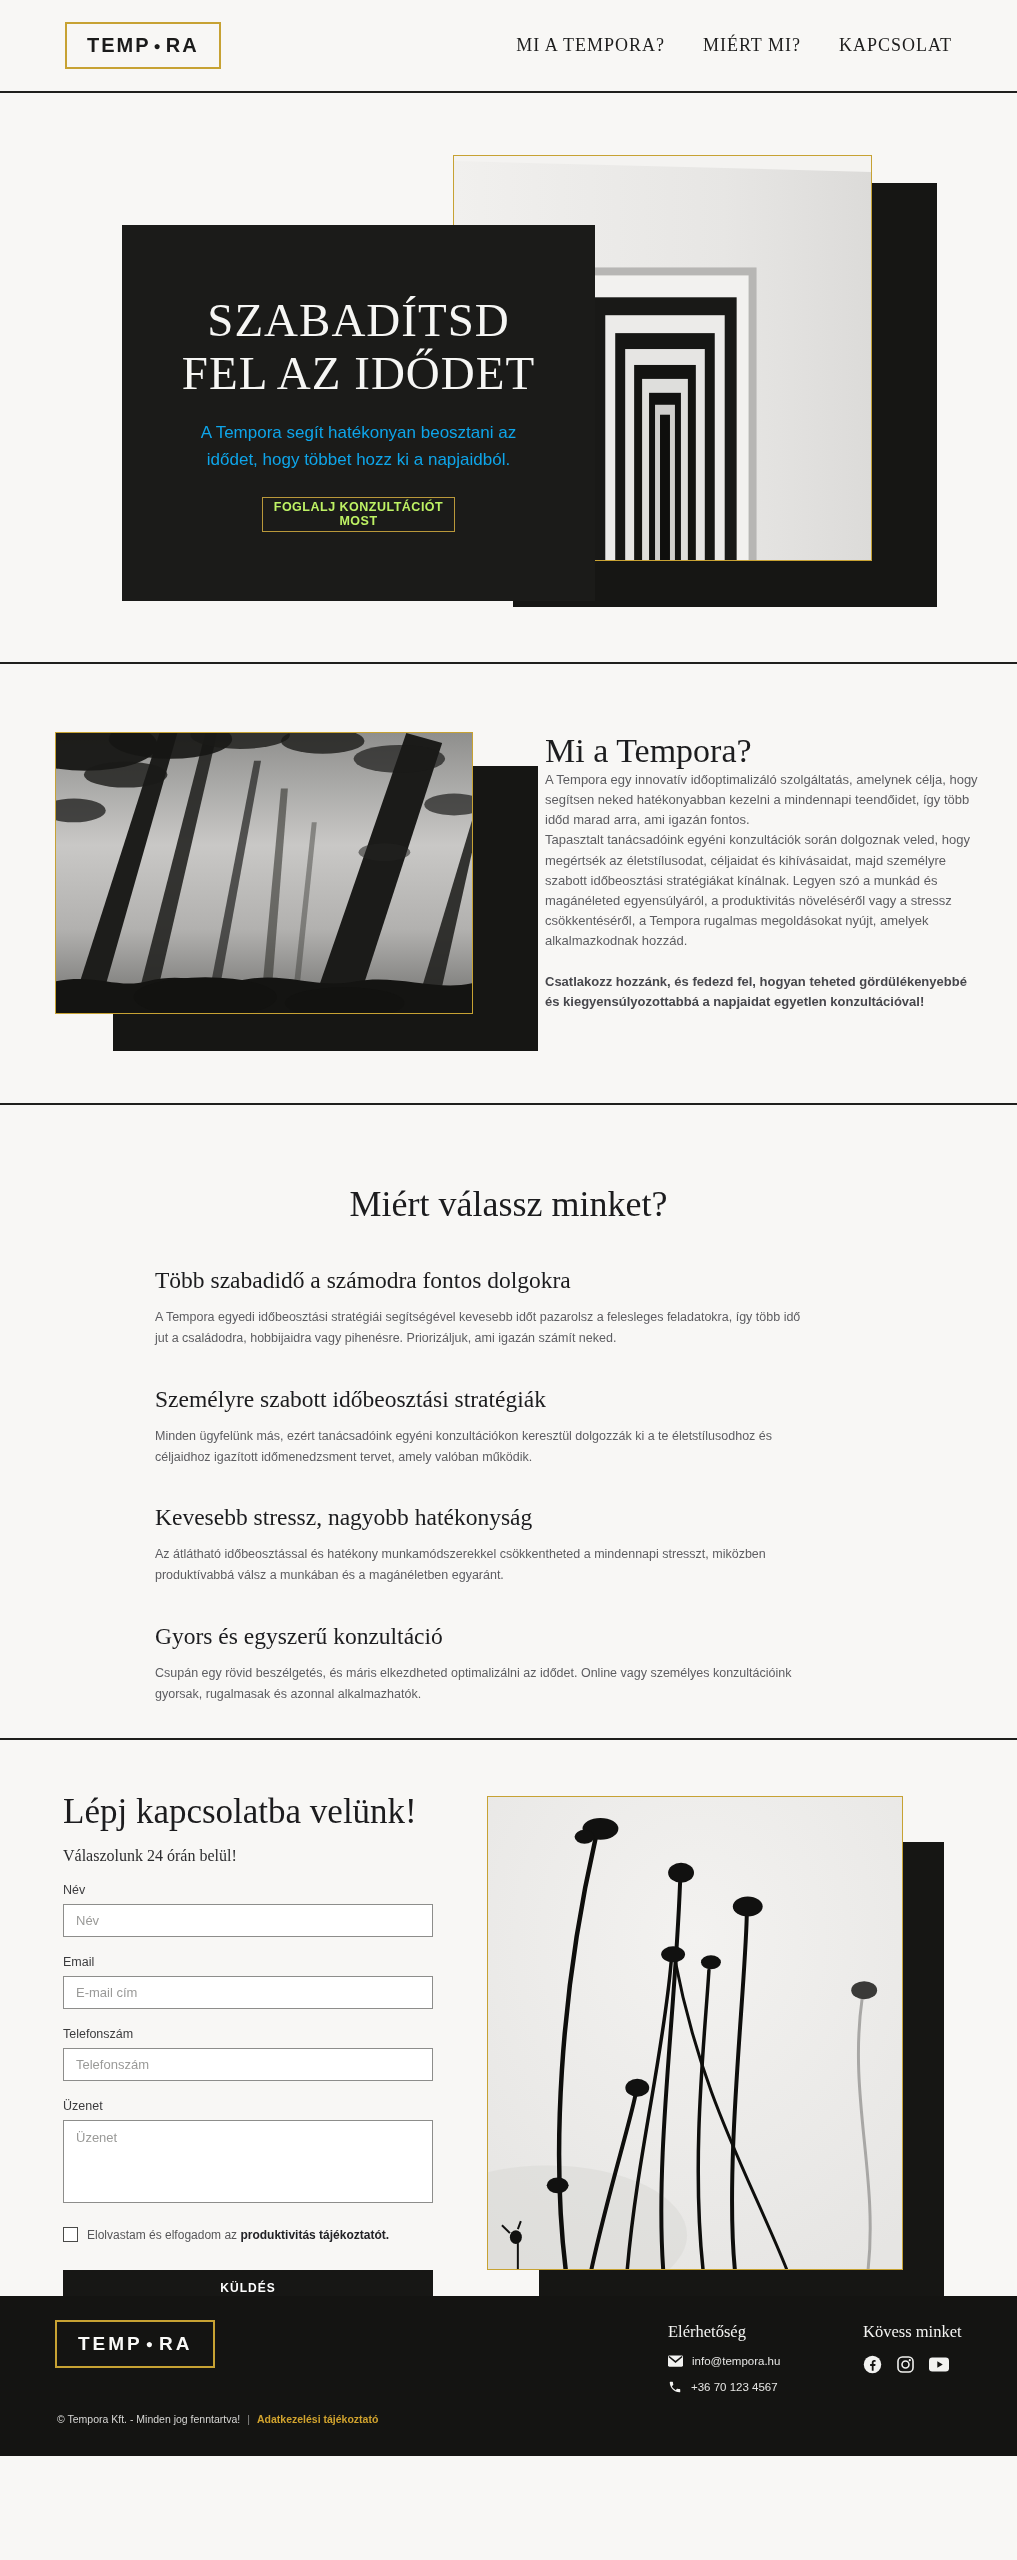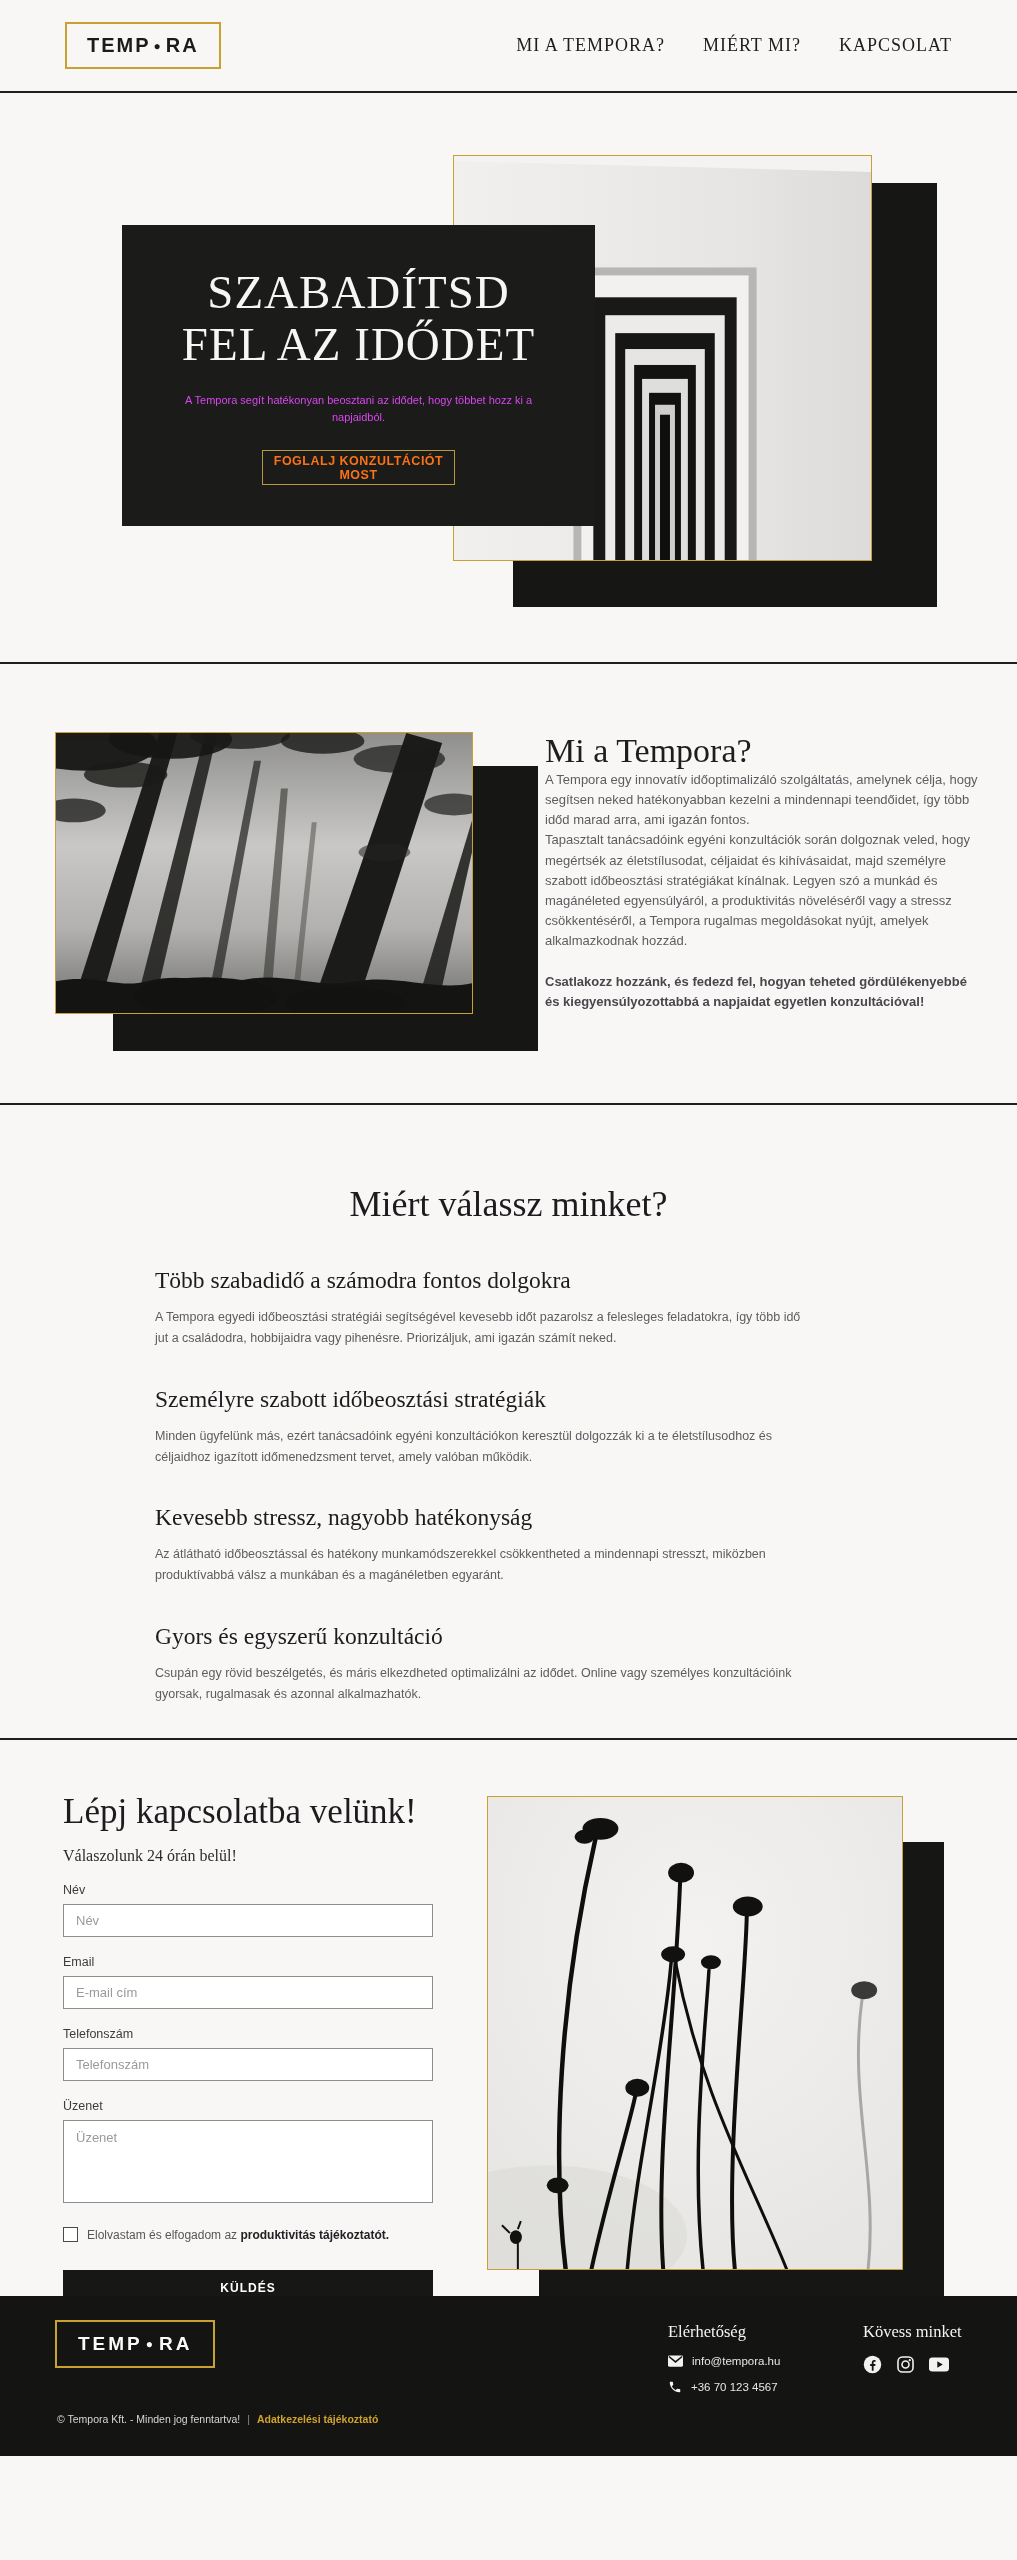--- a/index.html
+++ b/index.html
@@ -37,34 +37,34 @@
 
   
   section.hero { position:relative; height:571px; border-bottom:2px solid #1f1f1d; overflow:hidden; }
   .hero-black-rect { position:absolute; left:513px; top:90px; width:424px; height:424px; background:#161614; }
   .hero-photo {
     position:absolute; left:453px; top:62px; width:419px; height:406px;
     border:1px solid #C7A233; background:#e8e7e5;
   }
   .hero-photo svg, .about-photo svg, .contact-photo svg { display:block; width:100%; height:100%; }
   .hero-card {
-    position:absolute; left:122px; top:132px; width:473px; height:301px;
+    position:absolute; left:122px; top:132px; width:473px; height:376px;
     background:#1B1B19;
     display:flex; flex-direction:column; align-items:center; justify-content:center;
     text-align:center;
   }
   .hero-title {
     font-family:"Liberation Serif", serif; font-weight:normal;
     font-size:47px; line-height:1.12; letter-spacing:1px; color:#f6f6f4;
   }
-  .hero-sub { margin-top:21px; width:354px; font-size:11px; line-height:1.55; color:#d946ef; }
+  .hero-sub { margin-top:21px; width:354px; font-size:17px; line-height:1.55; color:#0ea5e9; }
   .hero-cta {
     margin-top:24px; width:193px; height:35px;
     background:transparent; border:1px solid #b9983a;
-    color:#f97316; font-weight:bold; font-size:12.5px; letter-spacing:0.5px;
+    color:#bef264; font-weight:bold; font-size:12.5px; letter-spacing:0.5px;
     font-family:"Liberation Sans", sans-serif; cursor:pointer;
   }
 
   
   section.about { position:relative; height:441px; border-bottom:2px solid #1f1f1d; }
   .about-black-rect { position:absolute; left:113px; top:102px; width:425px; height:285px; background:#161614; }
   .about-photo {
     position:absolute; left:55px; top:68px; width:418px; height:282px;
     border:1px solid #C7A233; background:#c9c8c6;
   }

